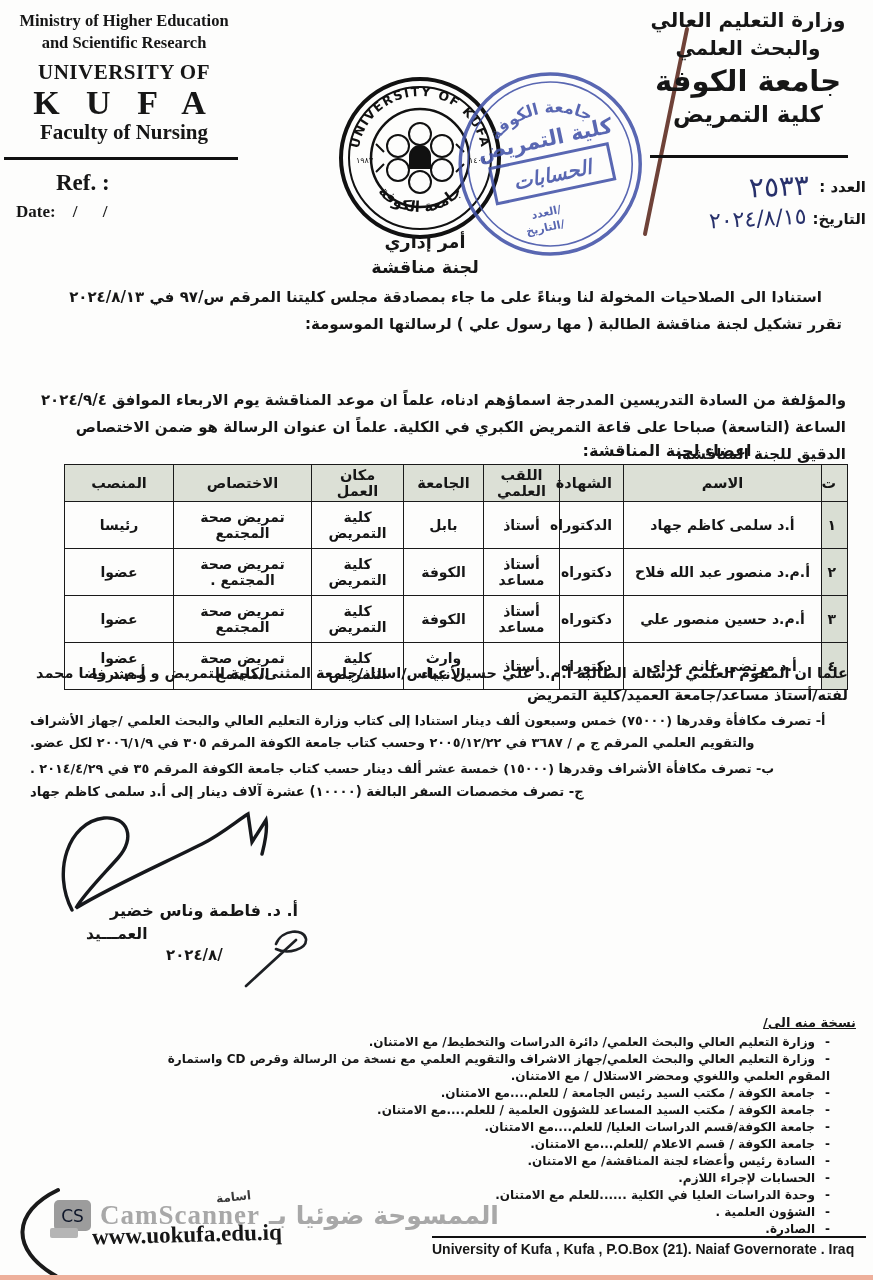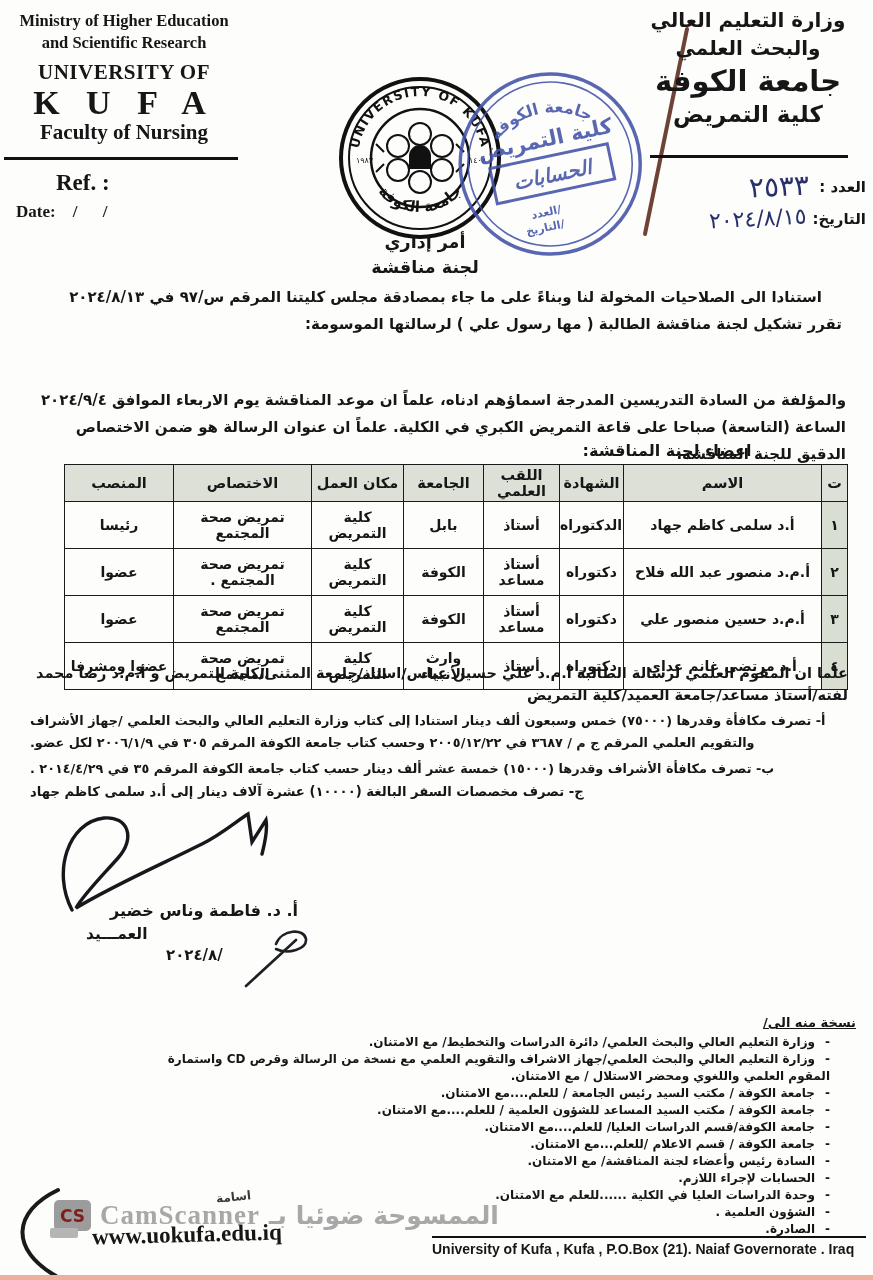--- a/index.html
+++ b/index.html
@@ -32,39 +32,39 @@
   
   .order-head{left:352px;top:230px;width:146px;text-align:center;font-size:17.5px;font-weight:700;line-height:1.45;}
   
   .p1{left:32px;top:284px;width:810px;font-size:15px;font-weight:700;text-align:right;line-height:1.8;text-indent:20px;}
   .thesis{left:40px;top:343px;width:793px;text-align:center;font-size:20px;line-height:1.5;}
   .p2{left:28px;top:387px;width:818px;font-size:15px;font-weight:700;text-align:right;line-height:1.8;}
   .committee-h{left:553px;top:441px;width:228px;font-size:16px;font-weight:700;text-align:center;}
   
   table.committee{position:absolute;left:64px;top:464px;width:783px;border-collapse:collapse;direction:rtl;
       font-size:14px;font-weight:700;table-layout:fixed;}
-  table.committee th,table.committee td{border:1.6px solid #1a1a1a;text-align:center;vertical-align:middle;padding:2px 1px;}
+  table.committee th,table.committee td{border:1.6px solid #1a1a1a;text-align:center;vertical-align:middle;padding:2px 11px;}
   table.committee th{height:24px;font-size:14.5px;}
   table.committee td{height:42px;}
   
   .evaluators{left:24px;top:662px;width:824px;font-size:14.5px;font-weight:700;text-align:right;line-height:1.55;}
   .note{left:30px;top:0;width:816px;font-size:12.8px;font-weight:700;text-align:left;line-height:1.75;}
   .na{top:710px;} .nb{top:758px;} .nc{top:780px;}
   
   .sig-name{left:86px;top:901px;width:236px;text-align:center;font-size:16px;font-weight:700;}
   .sig-title{left:86px;top:925px;width:236px;text-align:left;font-size:15.5px;font-weight:700;letter-spacing:1px;}
   .sig-date{left:150px;top:946px;width:100px;font-size:15px;font-weight:700;text-align:left;margin-left:16px;}
   
   .cc{left:126px;top:1014px;width:730px;font-size:12px;font-weight:700;text-align:right;line-height:17px;}
   .cc-head{text-decoration:underline;font-size:13px;margin-bottom:3px;}
   .cc-item{padding-right:26px;}
   .cc-item::before{content:"-";margin-left:10px;}
   
   .watermark{left:54px;top:1200px;width:700px;display:flex;align-items:center;gap:9px;color:#a8a8a8;z-index:1;}
-  .cs-logo{width:37px;height:31px;background:#9c9c9c;border-radius:5px;color:#7f1d1d;font-size:17px;font-weight:700;
+  .cs-logo{width:37px;height:31px;background:#9c9c9c;border-radius:5px;color:#0f172a;font-size:17px;font-weight:400;
       display:flex;align-items:center;justify-content:center;}
   .cs-tab{left:50px;top:1228px;width:28px;height:10px;background:#b5b5b5;border-radius:2px;z-index:1;}
   .wm-brand{font-size:27px;font-weight:700;letter-spacing:1px;}
   .wm-ar{font-size:25px;font-weight:700;}
   .hand-note{left:216px;top:1190px;font-size:12px;font-weight:700;color:#3a3a3a;transform:rotate(-6deg);z-index:2;}
   .website{left:92px;top:1222px;font-size:23px;font-weight:700;z-index:3;transform:rotate(-1.5deg);}
   .address{left:432px;top:1236px;width:434px;border-top:2.5px solid #111;padding-top:3px;
       font-size:14px;font-weight:700;font-family:"Liberation Sans",sans-serif;z-index:2;}
   .bottom-strip{left:0;bottom:0;width:873px;height:5px;background:#eeb09c;}
   svg text{font-family:"DejaVu Sans",sans-serif;}

